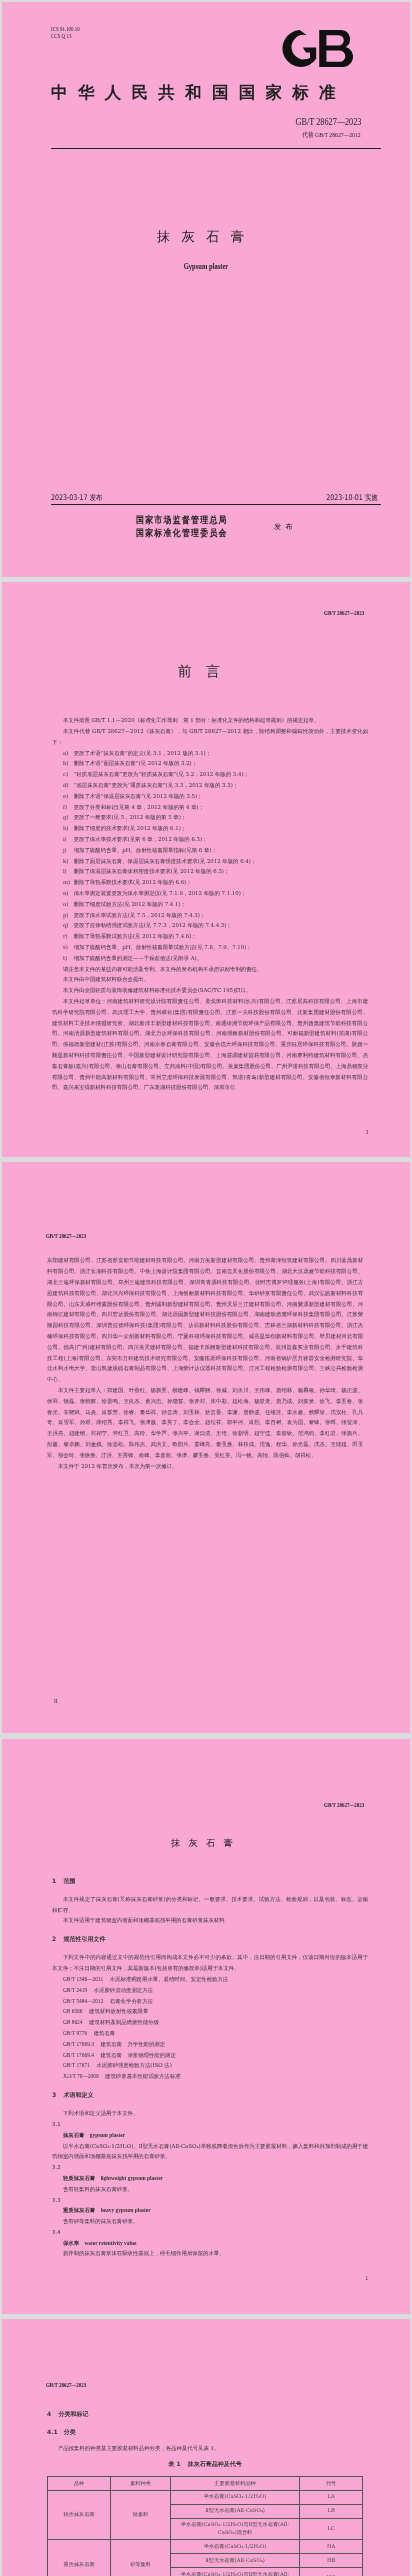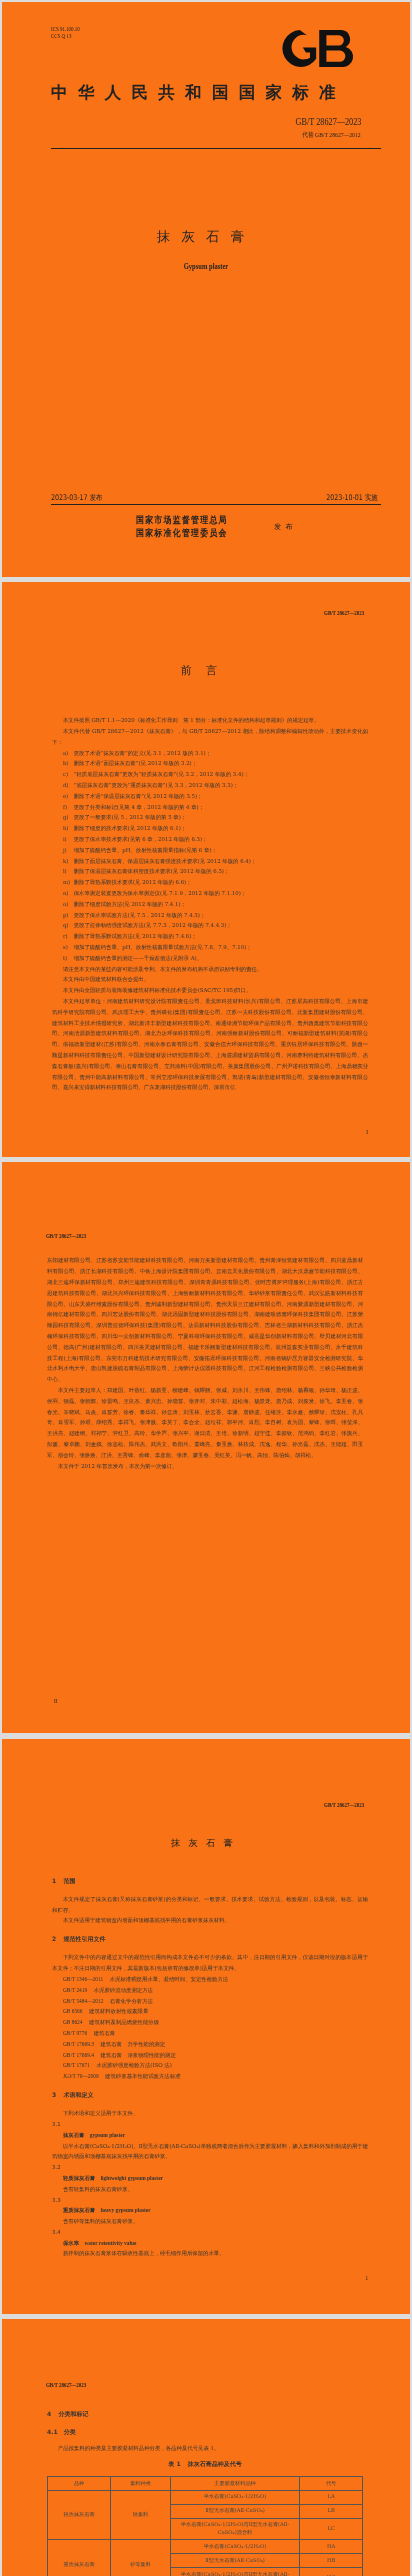--- a/index.html
+++ b/index.html
@@ -5,21 +5,21 @@
   html, body { margin: 0; padding: 0; }
   body {
     background: #dcdcdc;
     width: 412px;
     font-family: "DejaVu Serif", "Liberation Serif", serif;
     color: #222;
   }
   .viewer { width: 412px; padding: 2.1px 0 2.1px 0; box-sizing: border-box; }
   .page {
     position: relative;
-    background: #f97316;
+    background: #f9a8d4;
     margin: 0 2.1px 5.2px 2.1px;
     width: 408px;
     box-sizing: border-box;
     overflow: hidden;
   }
   .p1 { height: 575px; }
   .p2 { height: 575px; }
   .p3 { height: 571px; }
   .p4 { height: 575px; }
   .p5 { height: 575px; margin-bottom: 0; }
@@ -46,21 +46,21 @@
   .hdr-left { left: 44px; top: 26px; font-size: 6.2px; font-weight: bold; transform: scaleX(0.8); transform-origin: left top; }
   .page-num-right { right: 42px; font-size: 5.2px; }
   .page-num-left { left: 52px; font-size: 5.2px; }
 
   
   .body { left: 50px; width: 316px; font-size: 5.4px; line-height: 10.8px; color: #333; }
   .body p { margin: 0; text-indent: 2em; text-align: justify; }
   .body p.noindent { text-indent: 0; }
   .body .li { padding-left: 2em; display: flex; }
   .body .li .mk { width: 2em; flex: 0 0 2em; }
-  .section-title { left: 0; width: 408px; text-align: center; font-size: 11px; letter-spacing: 14.4px; font-family: "DejaVu Sans", sans-serif; }
+  .section-title { left: 0; width: 408px; text-align: center; font-size: 14px; letter-spacing: 14.4px; font-family: "DejaVu Sans", sans-serif; }
   .h1 { font-family: "DejaVu Sans", sans-serif; font-weight: bold; font-size: 6px; margin: 8.2px 0 7.2px 0; }
   .h1 .num { display: inline-block; width: 11.3px; }
   .h2 { font-family: "DejaVu Sans", sans-serif; font-weight: bold; font-size: 6px; margin: 5.2px 0 5.2px 0; }
   .term-no { font-family: "DejaVu Sans", sans-serif; font-size: 5.4px; }
   .term { padding-left: 2em; font-weight: bold; }
   .term .en { margin-left: 1em; font-family: "Liberation Serif", serif; }
   .ref { padding-left: 2em; }
   .ref .code { margin-right: 1.2em; font-family: "Liberation Serif", serif; }
 
   table.t { border-collapse: collapse; width: 316px; font-size: 5.2px; color: #444; margin: 6.2px 0 4.1px 0; }

